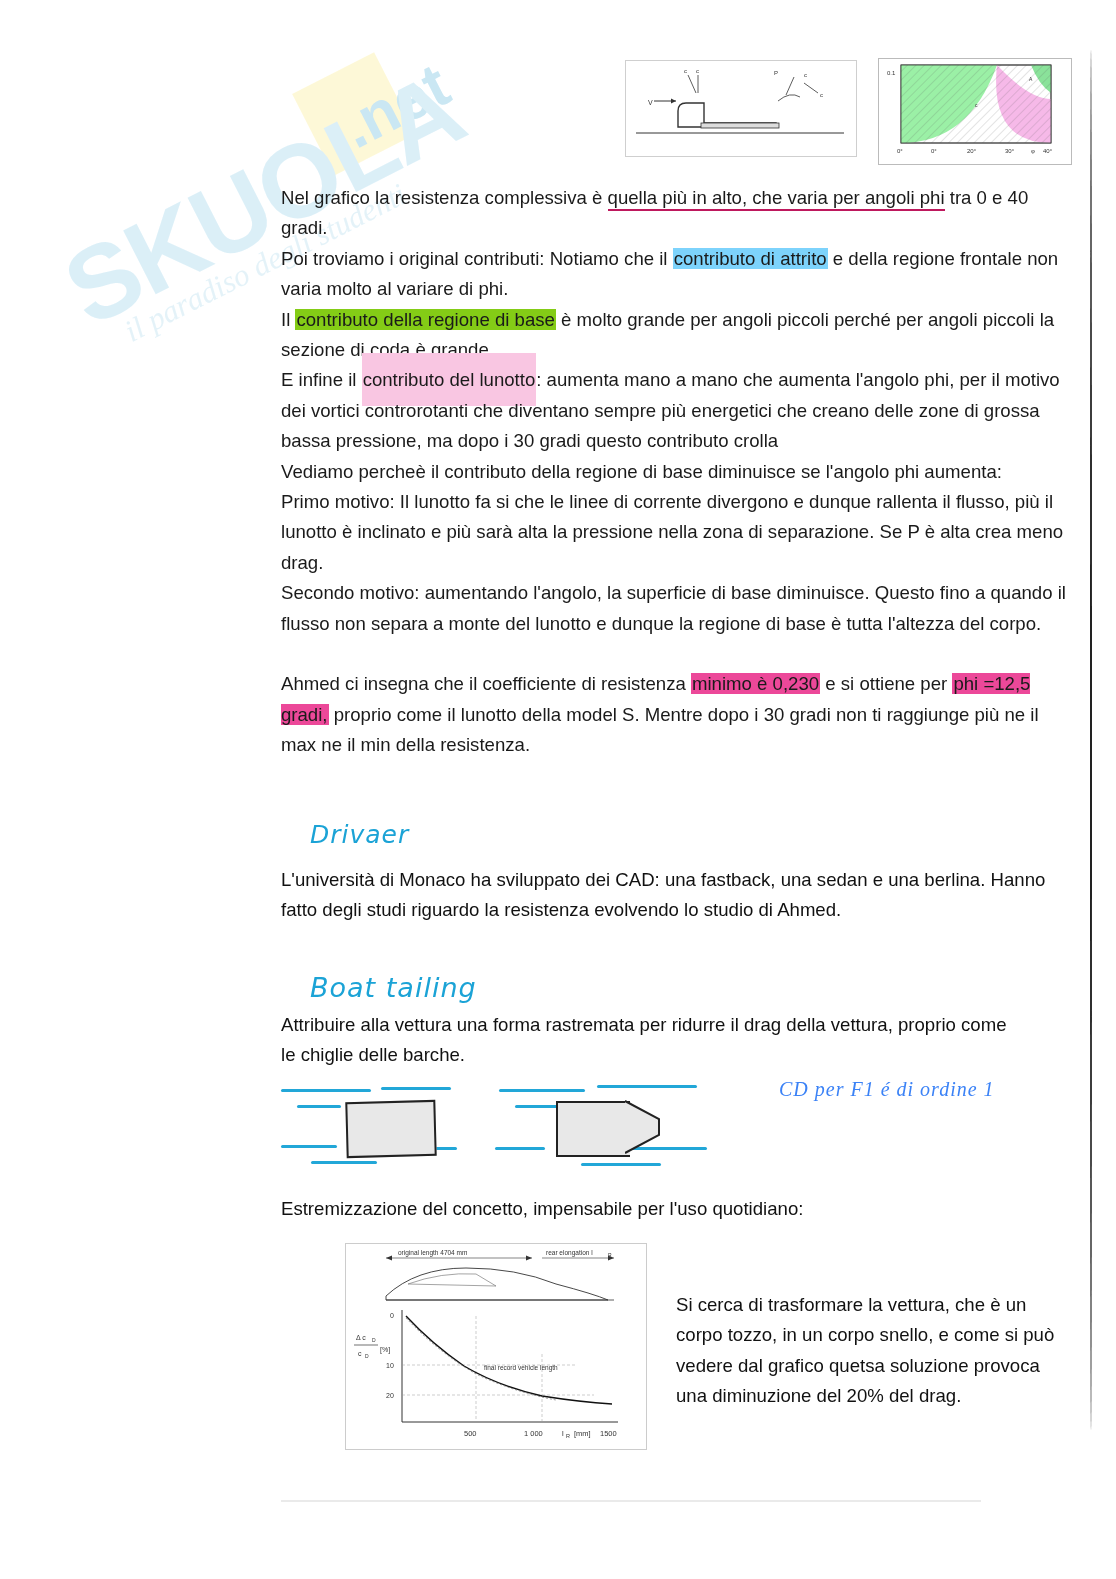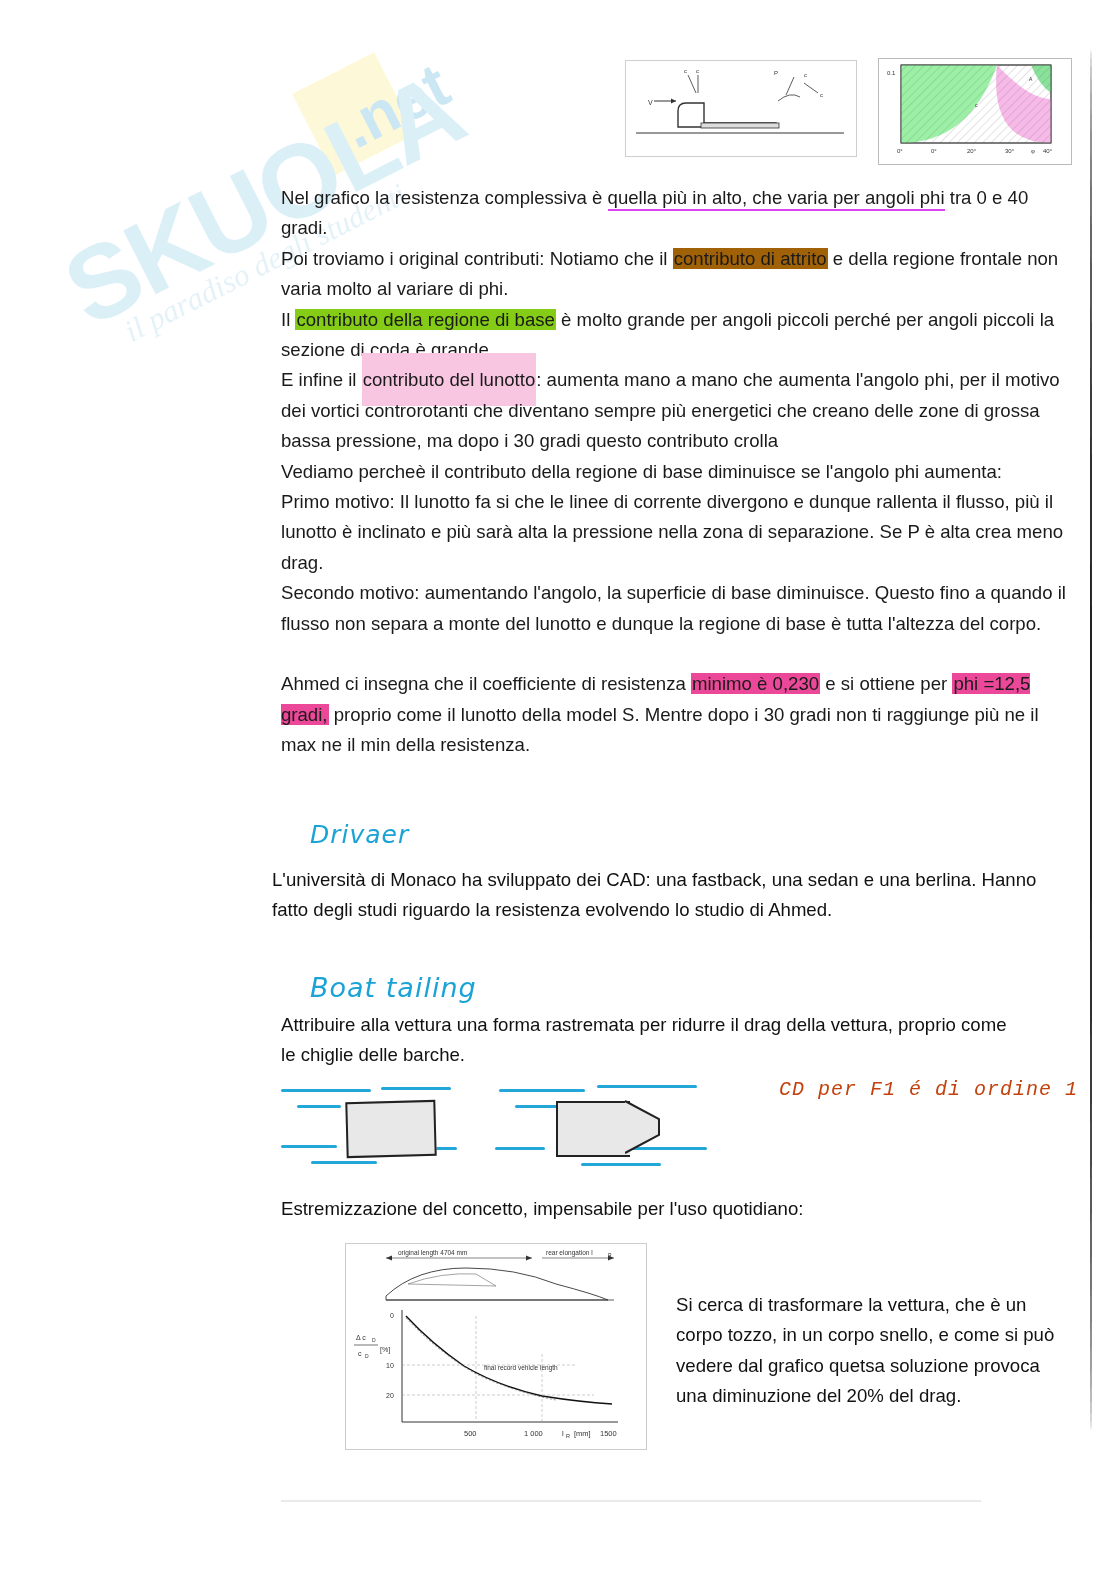--- a/index.html
+++ b/index.html
@@ -114,41 +114,41 @@
     top: 183px;
     width: 790px;
     font-size: 18.6px;
     line-height: 30.4px;
     font-family: "Liberation Sans", sans-serif;
     color: #1a1a1a;
   }
   .para { margin: 0 0 0 0; }
   .gap { height: 30px; }
 
-  mark.hl-yellow { background: #a16207; color: inherit; padding: 0 1px; }
+  mark.hl-yellow { background: #7dd3fc; color: inherit; padding: 0 1px; }
   mark.hl-green  { background: #84cc16; color: inherit; padding: 0 1px; }
   mark.hl-pink   { background: #f9c6e2; color: inherit; padding: 16px 1px; }
   mark.hl-cyan   { background: #ec4899; color: inherit; padding: 0 1px; }
   .uline-blue {
-    border-bottom: 2px solid #d946ef;
+    border-bottom: 2px solid #be185d;
     padding-bottom: 1px;
   }
 
   
   .hand {
     position: absolute;
     color: #1ba3d6;
     font-family: "DejaVu Sans", sans-serif;
     font-style: italic;
     letter-spacing: 1px;
     margin-left: 29px;
   }
   #h-drivaer { left: 281px; top: 820px; font-size: 25px; }
   #h-boat    { left: 281px; top: 972px; font-size: 27px; }
-  #h-note    { left: 750px; top: 1078px; font-size: 20px; color: #c2410c; font-style: italic; font-family: Liberation Mono, monospace; }
+  #h-note    { left: 750px; top: 1078px; font-size: 20px; color: #3b82f6; font-style: italic; font-family: Liberation Serif, serif; }
 
   
   .sketch {
     position: absolute;
     left: 281px;
     top: 1085px;
     width: 440px;
     height: 85px;
   }
   .box-blunt {
@@ -300,21 +300,21 @@
   <p class="para">Secondo motivo: aumentando l'angolo, la superficie di base diminuisce. Questo fino a quando il flusso non separa a monte del lunotto e dunque la regione di base è tutta l'altezza del corpo.</p>
 
   <div class="gap"></div>
 
   <p class="para">
     <span>Ahmed ci insegna che il coefficiente di resistenza </span><mark class="hl-cyan">minimo è 0,230</mark><span> e si ottiene per </span><mark class="hl-cyan">phi =12,5 gradi,</mark><span> proprio come il lunotto della model S. Mentre dopo i 30 gradi non ti raggiunge più ne il max ne il min della resistenza.</span>
   </p>
 </div>
 
 <div class="hand" id="h-drivaer">Drivaer</div>
-<div style="position:absolute;left:272px;top:865px;width:780px;font-size:18.6px;line-height:30.4px;">L'università di Monaco ha sviluppato dei CAD: una fastback, una sedan e una berlina. Hanno fatto degli studi riguardo la resistenza evolvendo lo studio di Ahmed.</div>
+<div style="position:absolute;left:281px;top:865px;width:780px;font-size:18.6px;line-height:30.4px;">L'università di Monaco ha sviluppato dei CAD: una fastback, una sedan e una berlina. Hanno fatto degli studi riguardo la resistenza evolvendo lo studio di Ahmed.</div>
 
 <div class="hand" id="h-boat">Boat tailing</div>
 <div style="position:absolute;left:281px;top:1010px;width:740px;font-size:18.6px;line-height:30.4px;">Attribuire alla vettura una forma rastremata per ridurre il drag della vettura, proprio come le chiglie delle barche.</div>
 
 <div class="hand" id="h-note">CD per F1 é di ordine 1</div>
 
 <div class="sketch">
 
   <div class="stream" style="left:0px;  top:4px;  width:90px;"></div>
   <div class="stream" style="left:100px;top:2px;  width:70px;"></div>

